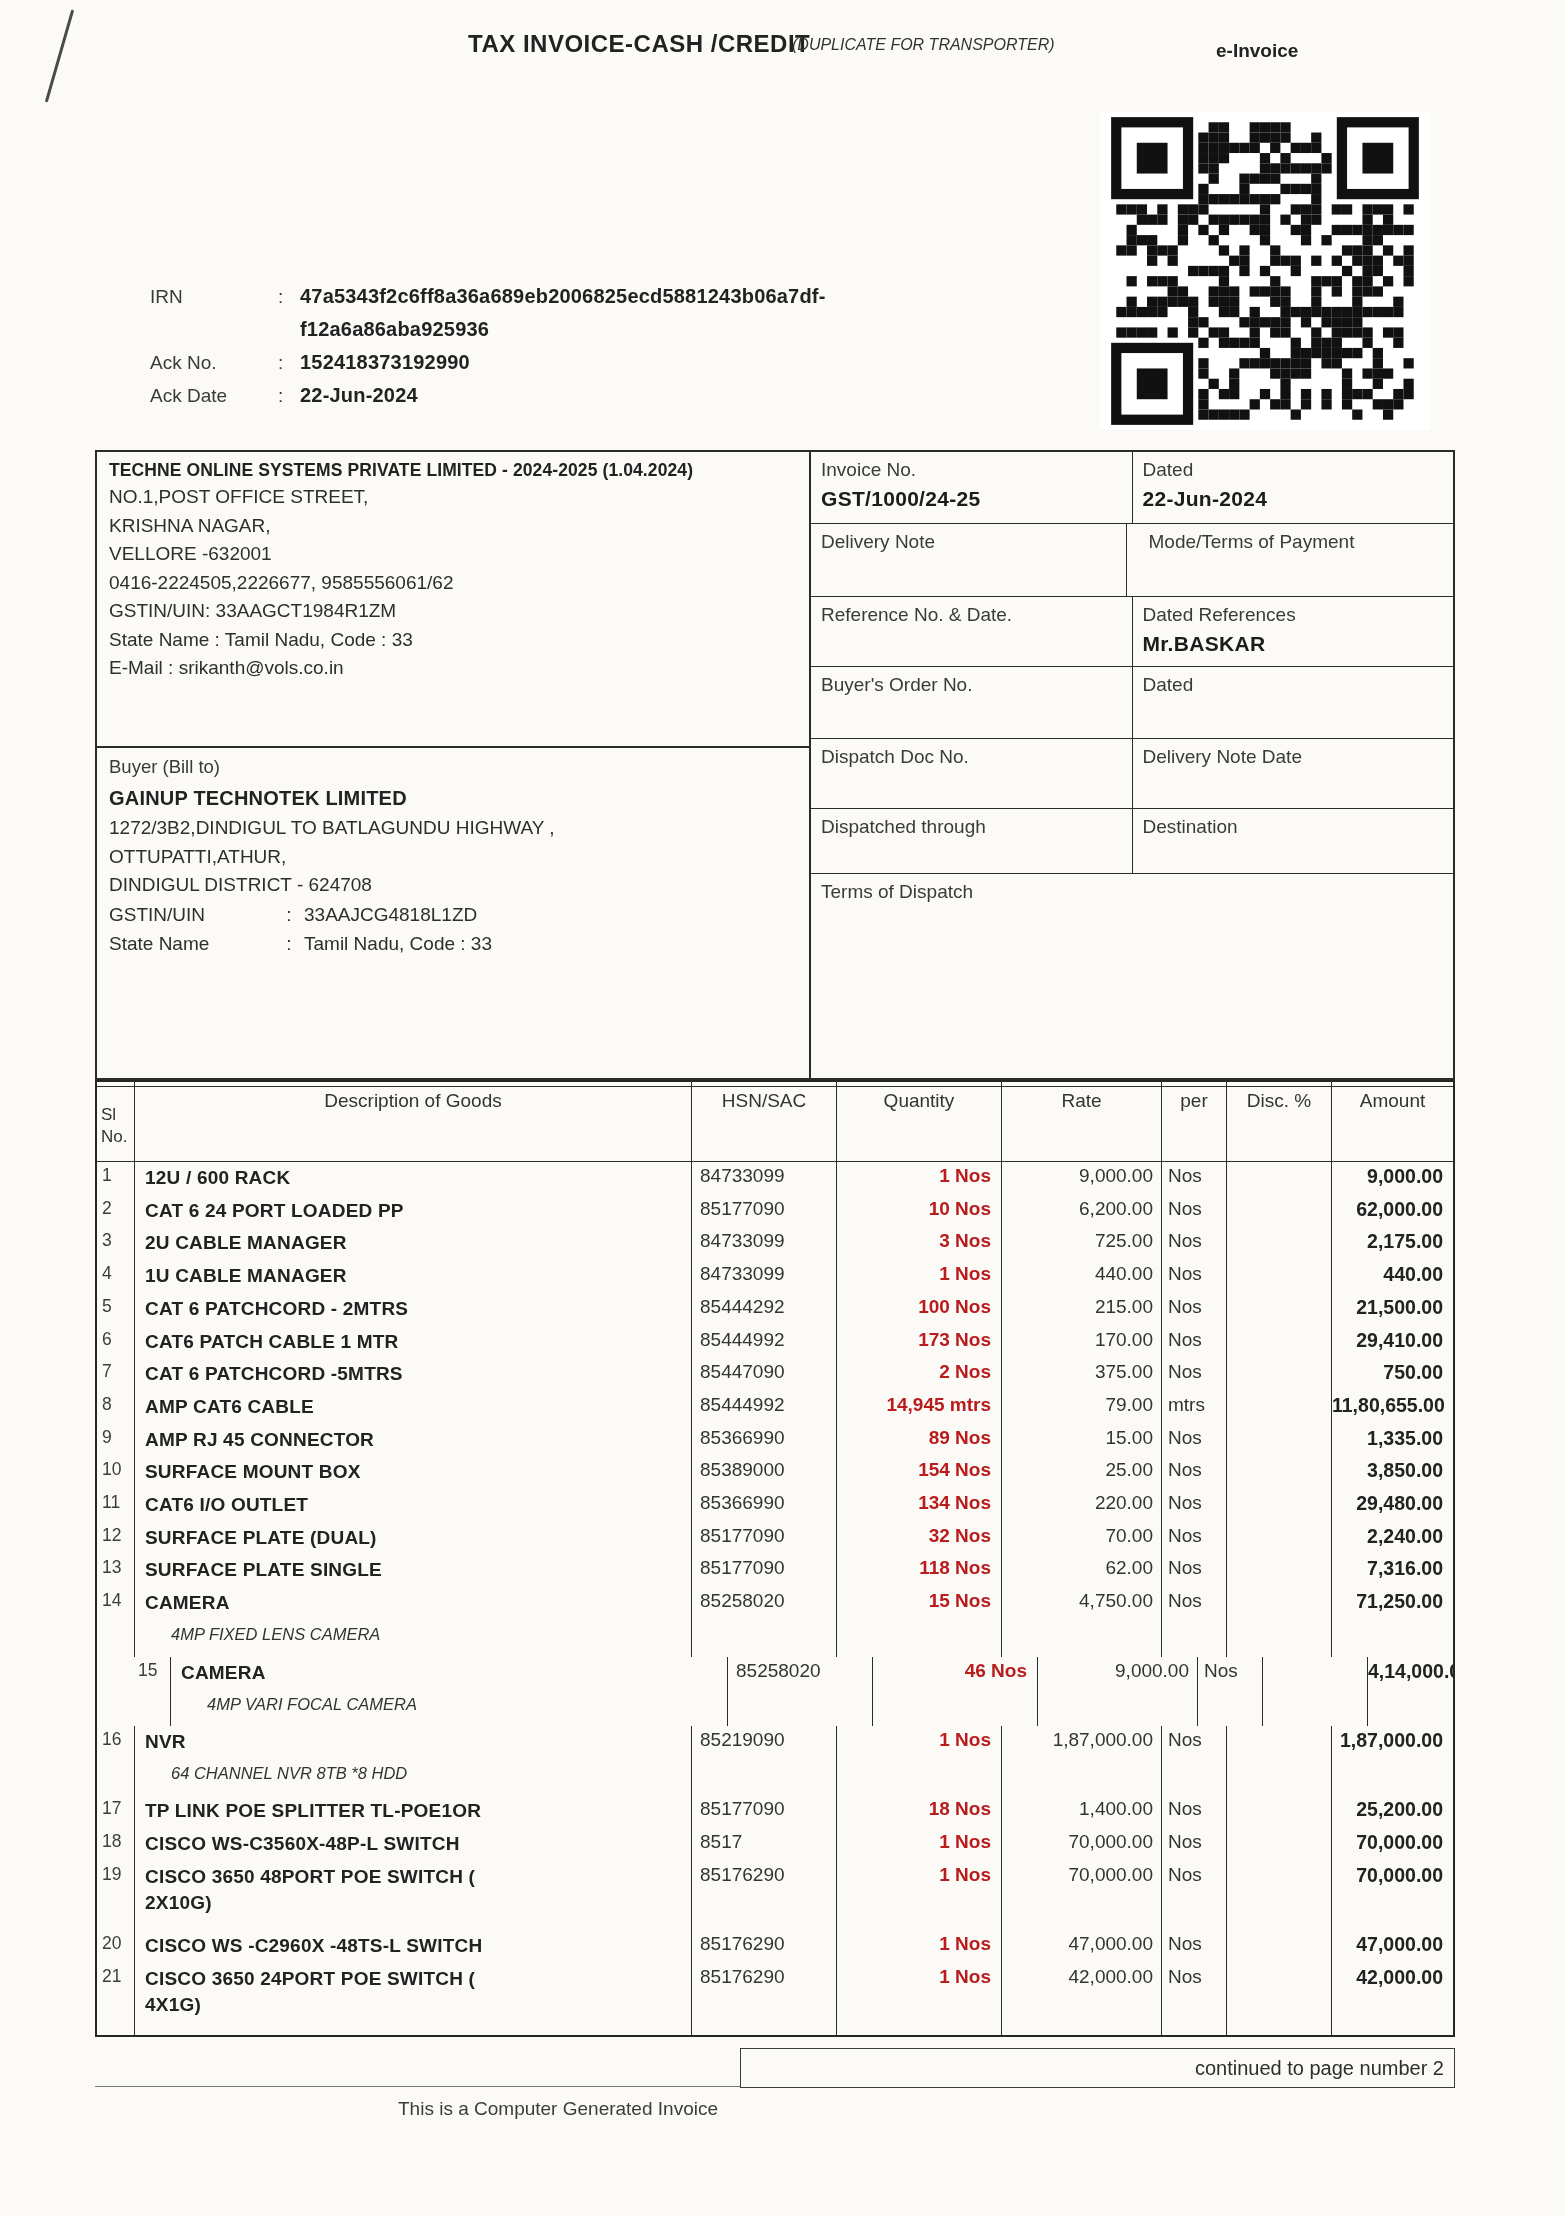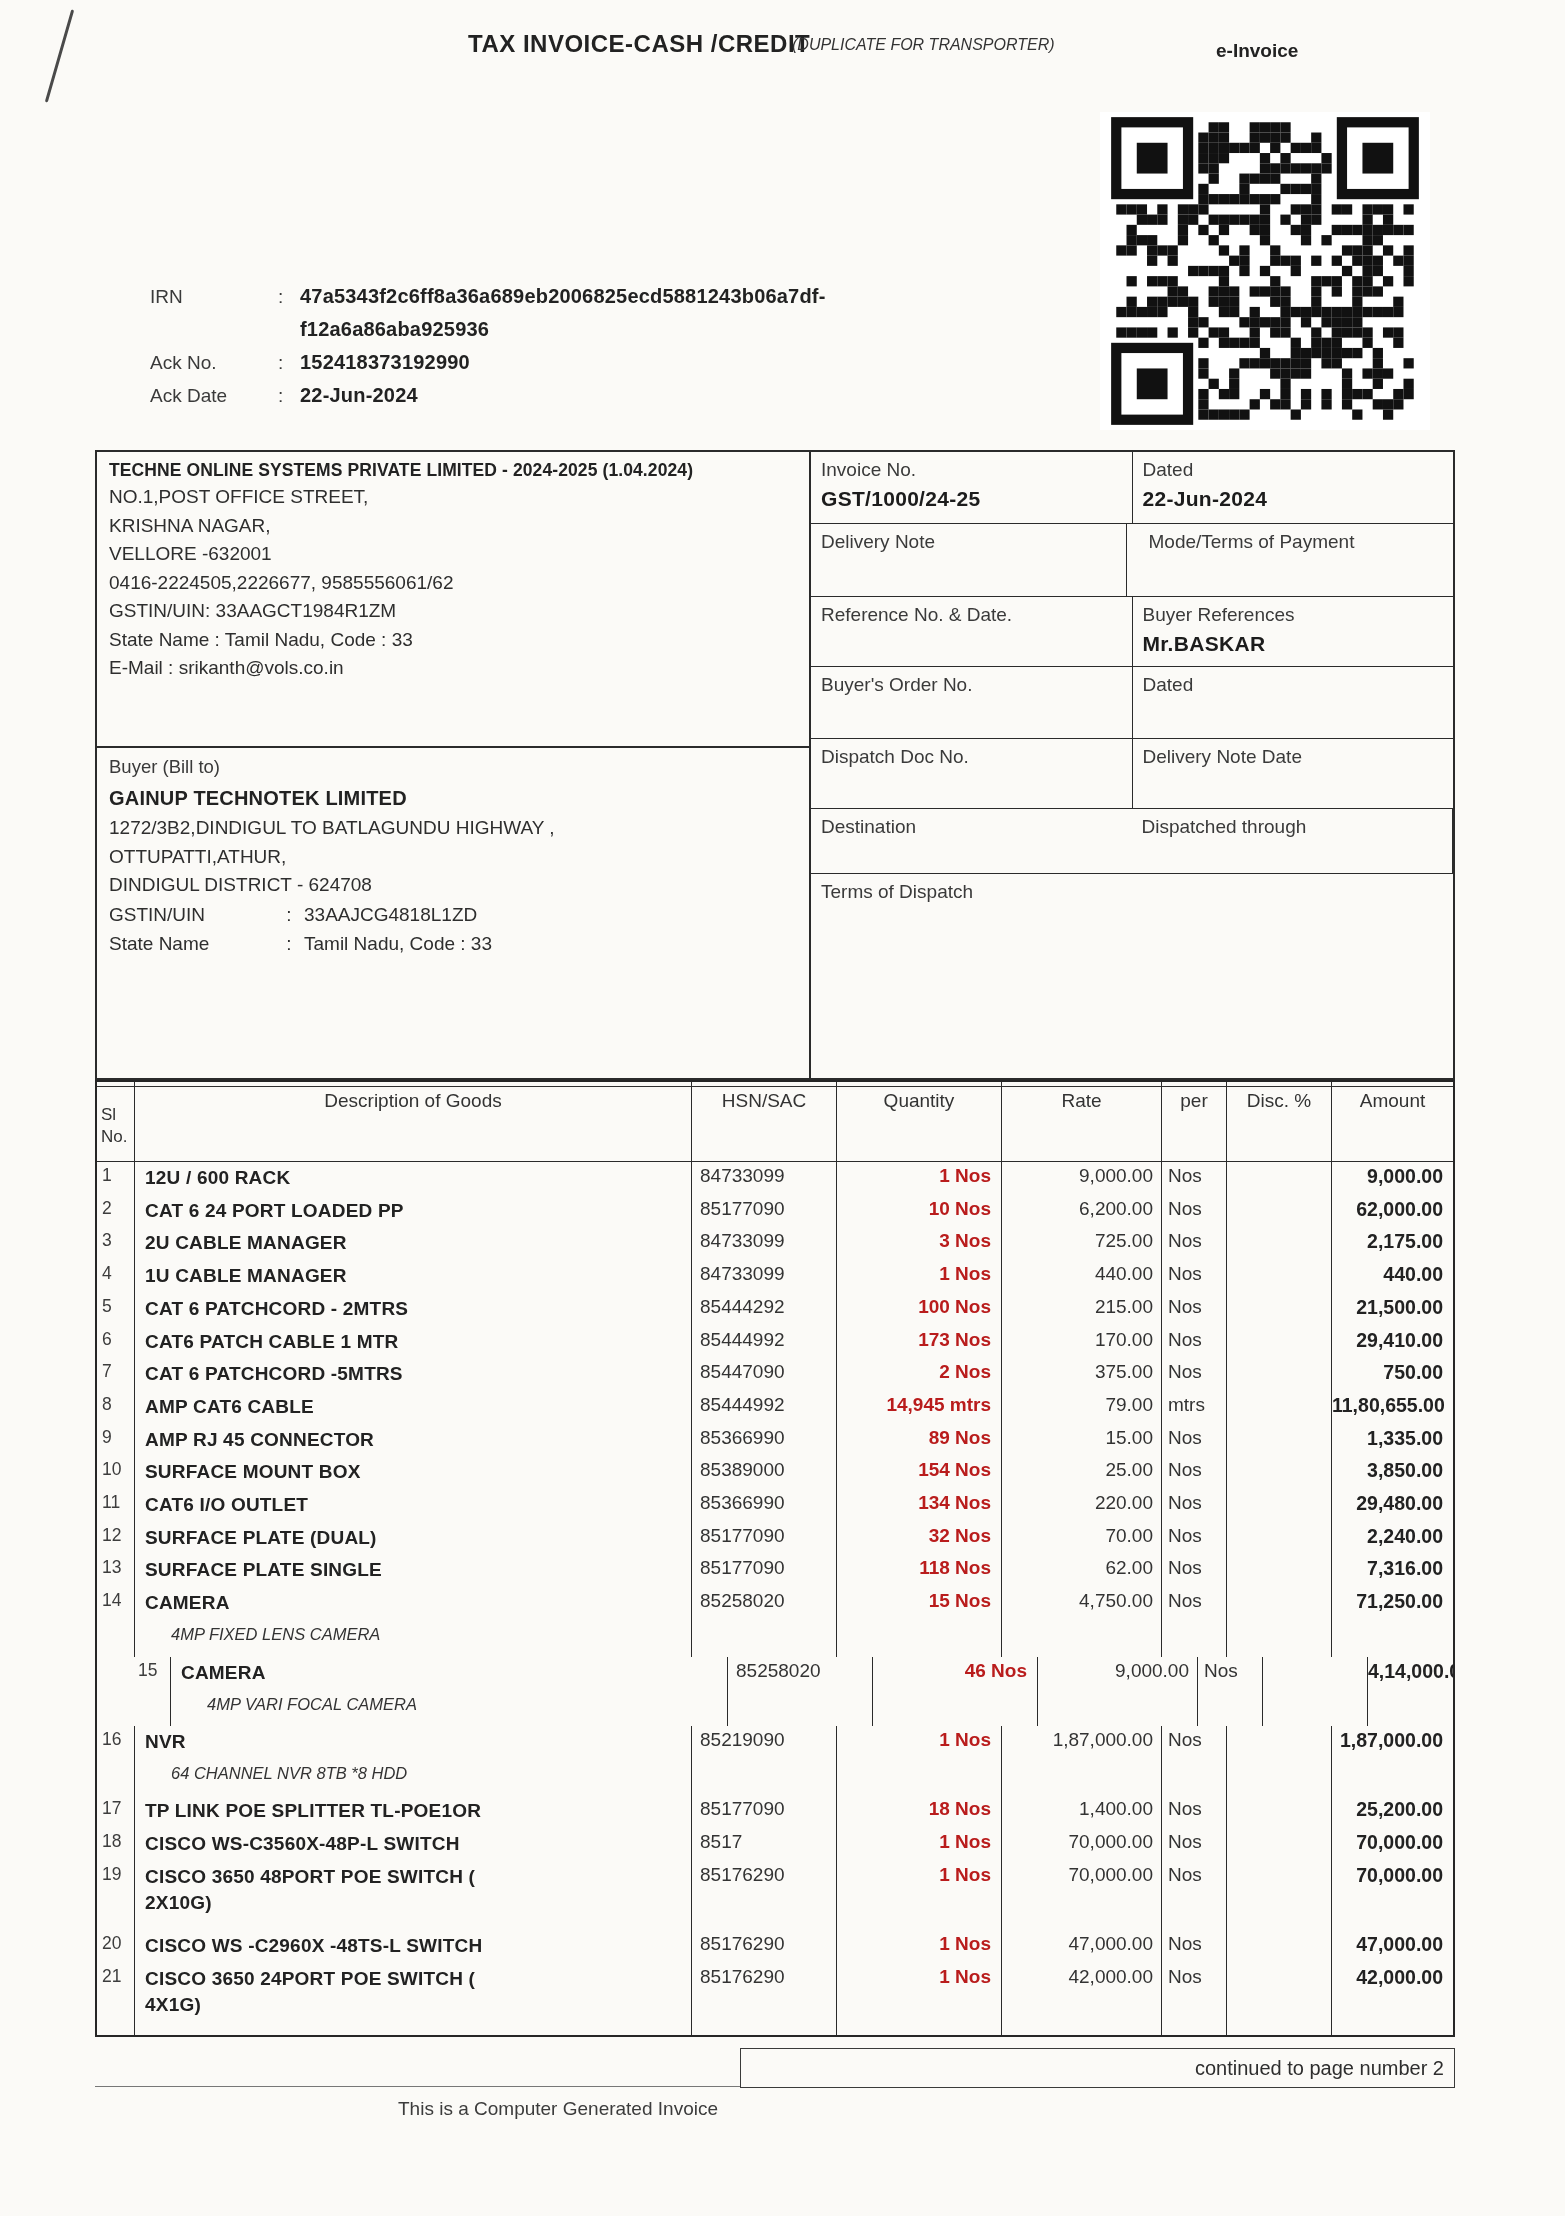--- a/index.html
+++ b/index.html
@@ -507,46 +507,46 @@
         </div>
         <div class="ir-cell">
           <div class="ir-label">Mode/Terms of Payment</div>
         </div>
       </div>
       <div class="ir-row h70">
         <div class="ir-cell first">
           <div class="ir-label">Reference No. &amp; Date.</div>
         </div>
         <div class="ir-cell">
-          <div class="ir-label">Buyer References</div>
+          <div class="ir-label">Dated References</div>
           <div class="ir-value">Mr.BASKAR</div>
         </div>
       </div>
       <div class="ir-row h72">
         <div class="ir-cell first">
           <div class="ir-label">Buyer's Order No.</div>
         </div>
         <div class="ir-cell">
           <div class="ir-label">Dated</div>
         </div>
       </div>
       <div class="ir-row h70">
         <div class="ir-cell first">
           <div class="ir-label">Dispatch Doc No.</div>
         </div>
         <div class="ir-cell">
           <div class="ir-label">Delivery Note Date</div>
         </div>
       </div>
       <div class="ir-row h65">
+        <div class="ir-cell first">
+          <div class="ir-label">Dispatched through</div>
+        </div>
         <div class="ir-cell">
           <div class="ir-label">Destination</div>
-        </div>
-        <div class="ir-cell first">
-          <div class="ir-label">Dispatched through</div>
         </div>
       </div>
       <div class="ir-row">
         <div class="ir-cell">
           <div class="ir-label">Terms of Dispatch</div>
         </div>
       </div>
     </div>
   </div>
 

